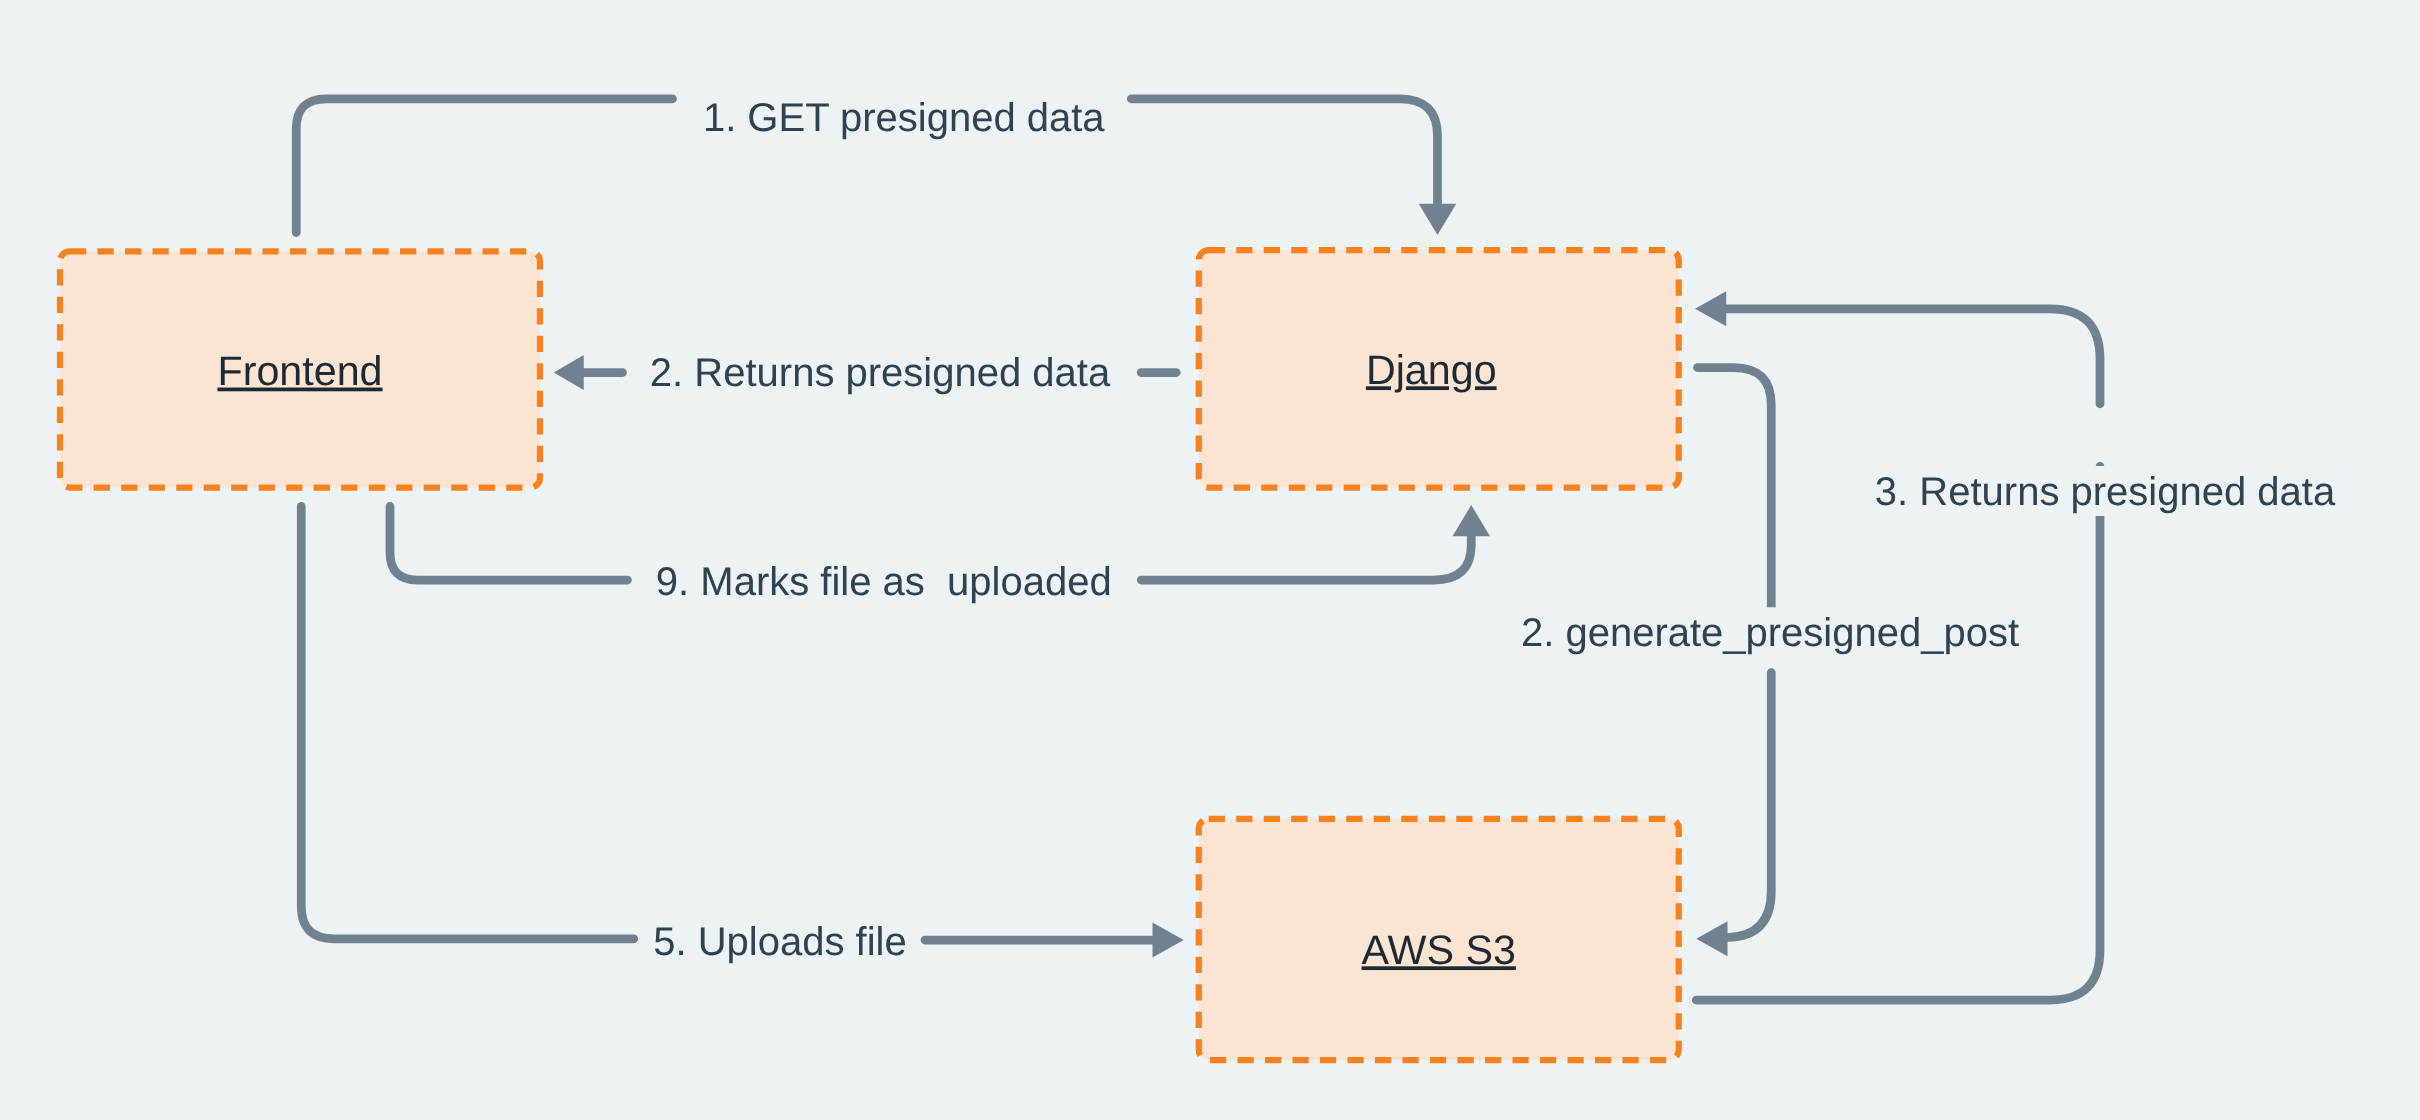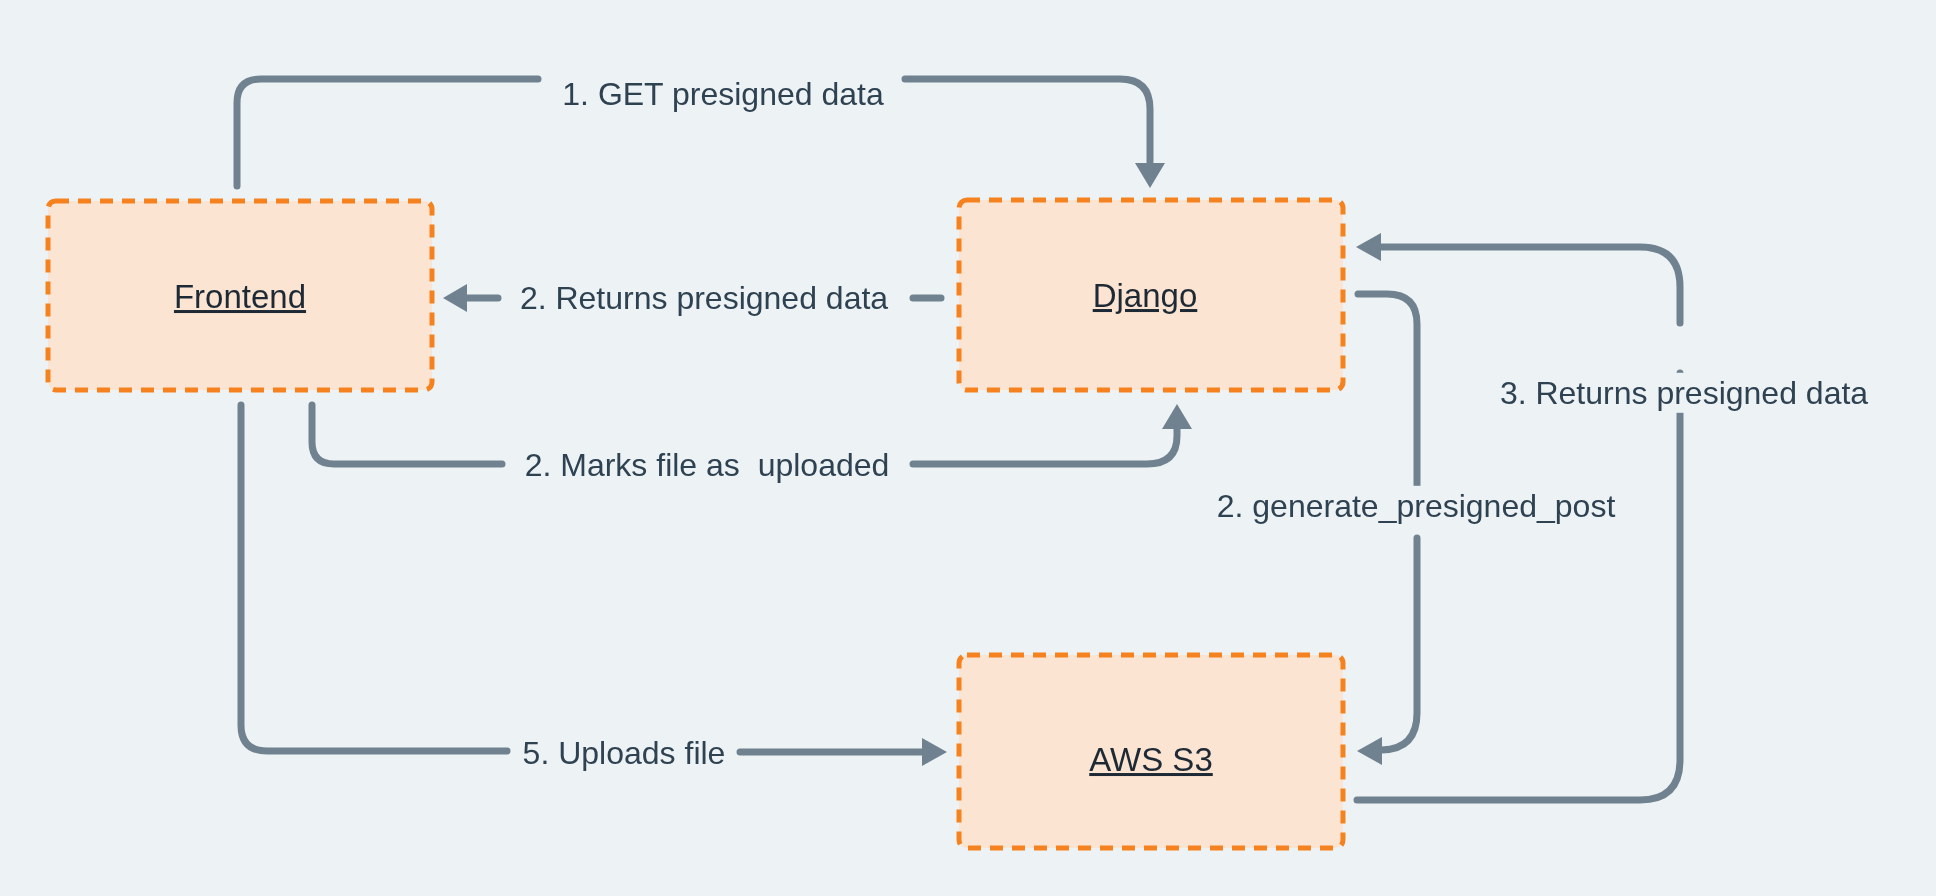--- a/index.html
+++ b/index.html
@@ -70,15 +70,15 @@
 
   <div class="node-label" style="left:240px;top:297px;">Frontend</div>
   <div class="node-label" style="left:1145px;top:296px;">Django</div>
   <div class="node-label" style="left:1151px;top:760px;">AWS S3</div>
 
   <div class="edge-label" style="left:723px;top:94px;">1. GET presigned data</div>
   <div class="edge-label" style="left:1416px;top:506px;">2. generate_presigned_post</div>
   <div class="edge-label" style="left:1684px;top:349px;margin-top:44px;">3. Returns presigned data</div>
   <div class="edge-label" style="left:704px;top:298px;">2. Returns presigned data</div>
   <div class="edge-label" style="left:624px;top:753px;">5. Uploads file</div>
-  <div class="edge-label" style="left:707px;top:465px;">2. Marks file as  uploaded</div>
+  <div class="edge-label" style="left:707px;top:465px;">9. Marks file as  uploaded</div>
 
 </div>
 
 </body></html>

